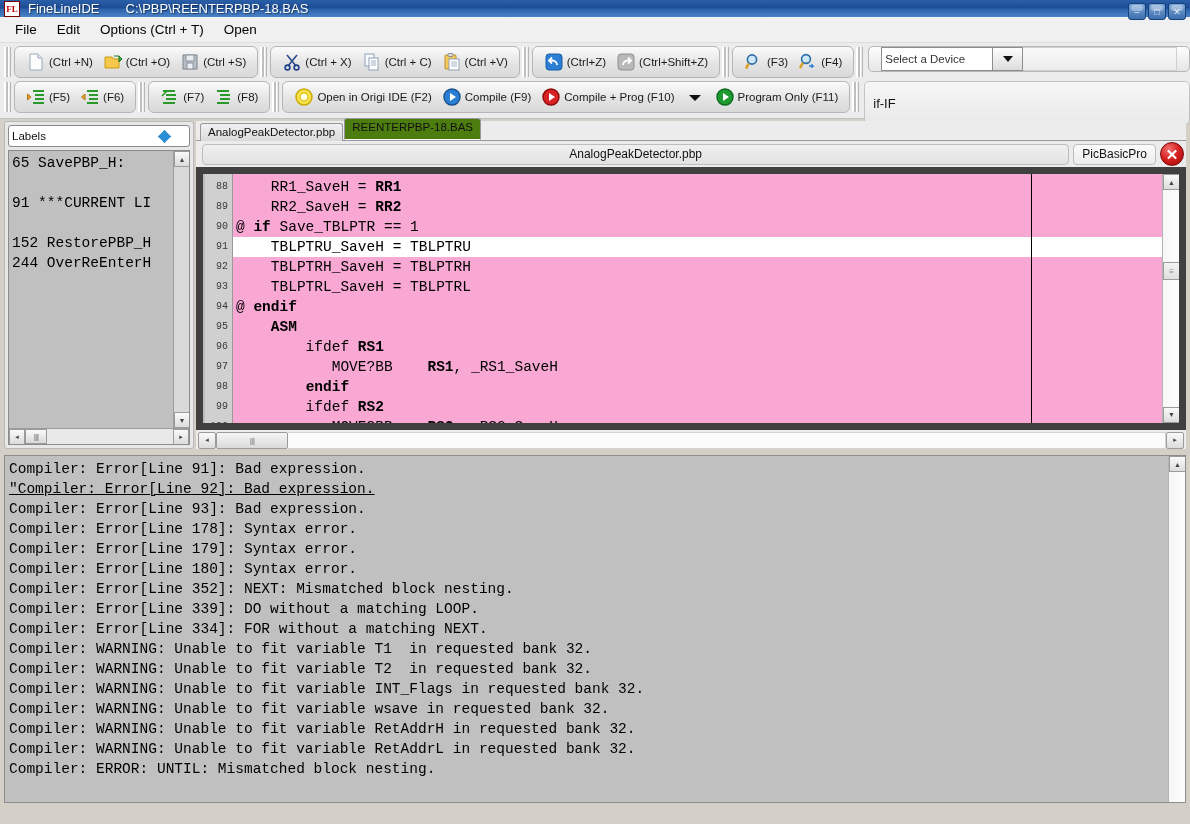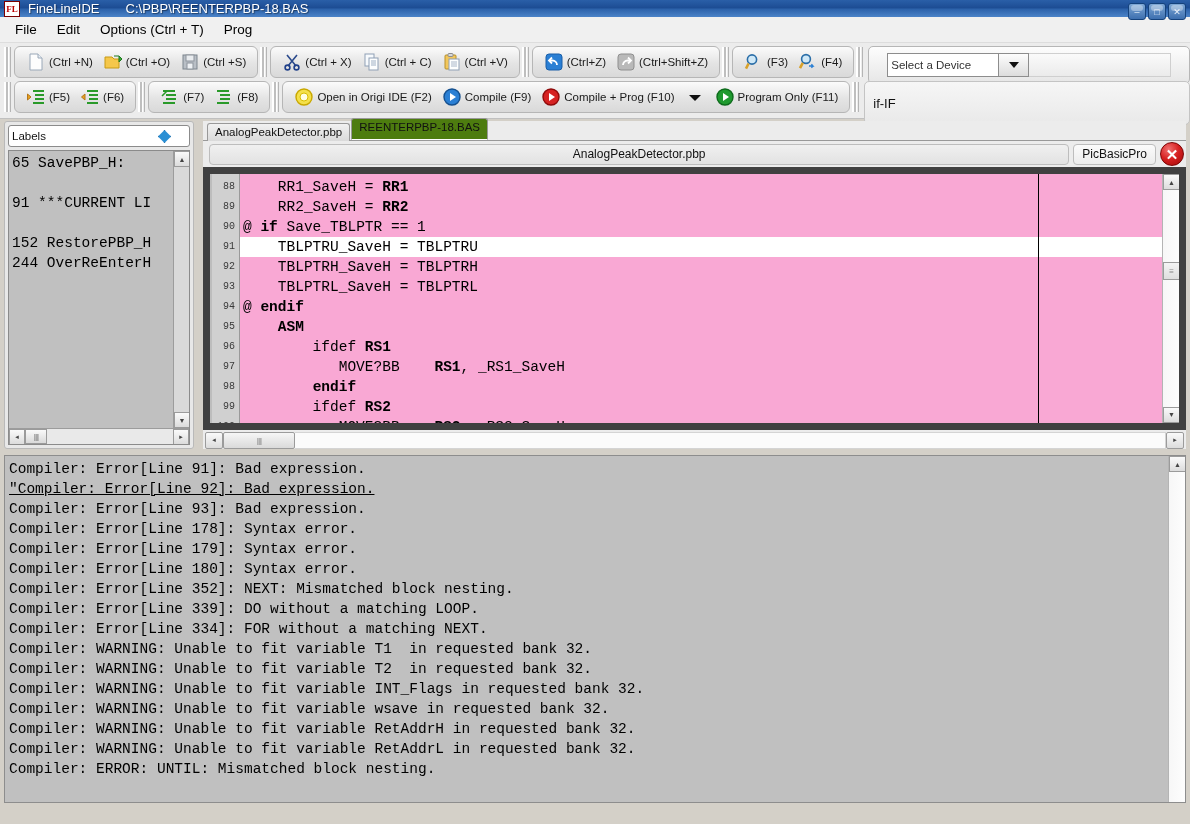--- a/index.html
+++ b/index.html
@@ -106,21 +106,21 @@
   }
   .tb-item .lbl { margin-left: 3px; }
   .ico { width: 20px; height: 20px; flex: 0 0 auto; position: relative; }
 
   
   .device-wrap {
     display: flex; align-items: center;
     border: 1px solid #b6b6b6; border-radius: 5px;
     background: linear-gradient(to bottom,#fdfdfd,#e6e6e6);
     height: 18px; margin-left: 2px;
-    flex: 1 1 auto; padding: 18px;
+    flex: 1 1 auto; padding: 12px;
   }
   .device-input {
     width: 112px; height: 24px;
     border: 1px solid #8d8d8d;
     background: #fff; font-size: 11.5px;
     padding: 0 3px; color: #333;
     font-family: "Liberation Sans", sans-serif;
     outline: none;
   }
   .device-arrow {
@@ -136,21 +136,21 @@
     background: linear-gradient(to bottom,#f6f6f6,#e9e9e9);
     display: flex; align-items: center; padding: 0 8px;
     font-size: 13px; color: #111;
   }
 
   
   .main {
     display: flex;
     height: 330px;
     padding: 2px 4px 0 4px;
-    gap: 9px;
+    gap: 2px;
   }
 
   
   .left-panel {
     width: 190px; flex: 0 0 auto;
     display: flex; flex-direction: column;
     background: #e8e8e8;
     border: 1px solid #b9b9b9;
     border-radius: 3px;
     padding: 3px;
@@ -378,21 +378,21 @@
     <div class="win-btn">
         <i>✕</i>
       </div>
   </div>
 </div>
 
 <div class="menubar">
   <div>File</div>
   <div>Edit</div>
   <div>Options (Ctrl + T)</div>
-  <div>Prog</div>
+  <div>Open</div>
 </div>
 
 <div class="toolbars">
 
   <div class="tb-row">
     <div class="grip"></div>
     <div class="tb-group">
       <div class="tb-item">
         <span class="ico">
           <svg width="20" height="20" viewBox="0 0 20 20">

